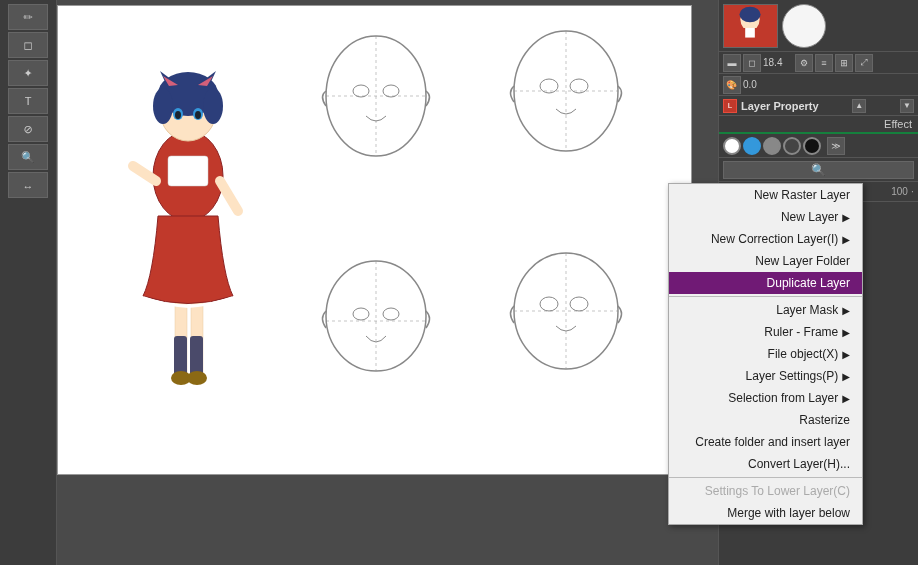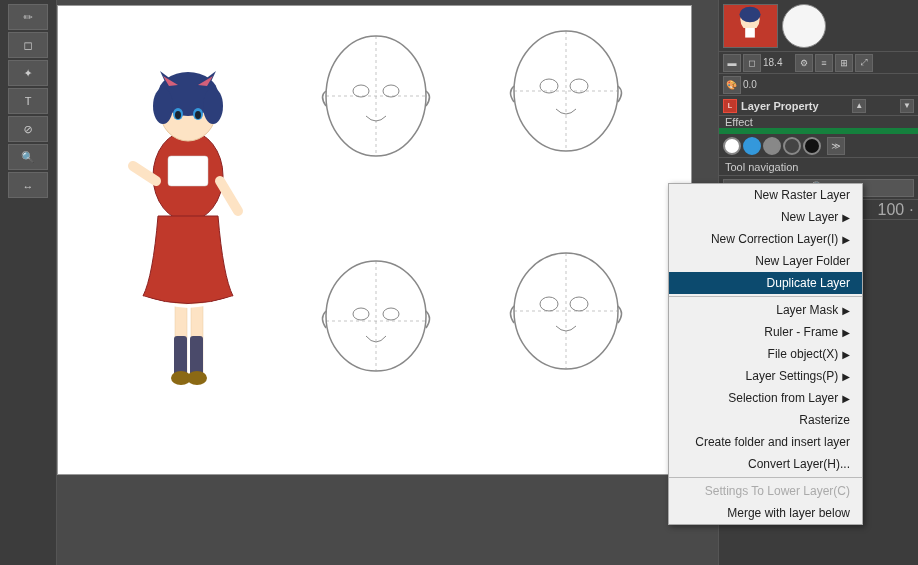--- a/index.html
+++ b/index.html
@@ -137,26 +137,27 @@
       font-size: 8px;
       color: #ccc;
       cursor: pointer;
       margin-left: auto;
     }
 
     
     .effect-row {
       padding: 3px 6px;
       background: #3c3c3c;
-      border-bottom: 6px solid #15803d;
+      border-bottom: 2px solid #15803d;
       color: #ccc;
       font-size: 11px;
       height: 18px;
       display: flex;
       align-items: center;
+      justify-content: flex-end;
     }
 
     
     .color-mode-row {
       display: flex;
       align-items: center;
       padding: 3px 4px;
       background: #3c3c3c;
       border-bottom: 1px solid #555;
       height: 24px;
@@ -232,21 +233,21 @@
       font-size: 12px;
       cursor: pointer;
       display: flex;
       align-items: center;
       justify-content: flex-end;
       height: 22px;
       white-space: nowrap;
     }
 
     .menu-item.highlighted {
-      background: #0c4a6e;
+      background: #701a75;
       color: white;
     }
 
     .menu-item.disabled {
       color: #aaa;
       cursor: default;
     }
 
     .menu-item .submenu-arrow {
       font-size: 10px;
@@ -445,34 +446,31 @@
 
   <div class="color-mode-row">
     <div class="color-btn white"></div>
     <div class="color-btn blue"></div>
     <div class="color-btn gray"></div>
     <div class="color-btn dark"></div>
     <div class="color-btn black"></div>
     <div class="tool-icon" style="margin-left:4px">≫</div>
   </div>
 
-  <div class="tool-nav-row">
-    <span>Tool navigation</span>
-  </div>
 
   <div class="nav-search-row">
     <div class="nav-search-box">
       <span class="nav-icon">🔍</span>
     </div>
   </div>
 
   <div style="background:#3c3c3c; padding:4px; border-bottom:1px solid #555; color:#ccc; font-size:10px; height:20px; display:flex; align-items:center;">
     <span>ormal</span>
     <span style="margin-left:4px; font-size:9px; color:#aaa;">tt B·Ver.3</span>
-    <span style="margin-left:auto; color:#aaa; font-size:16px;">100 ·</span>
+    <span style="margin-left:auto; color:#aaa; font-size:10px;">100 ·</span>
   </div>
 </div>
 
 <div class="context-menu" id="context-menu-container">
 <div class="menu-item">
       <span>New Raster Layer</span>
     </div>
     <div class="menu-item">
       <span>New Layer</span>
       <span class="submenu-arrow">▶</span>

